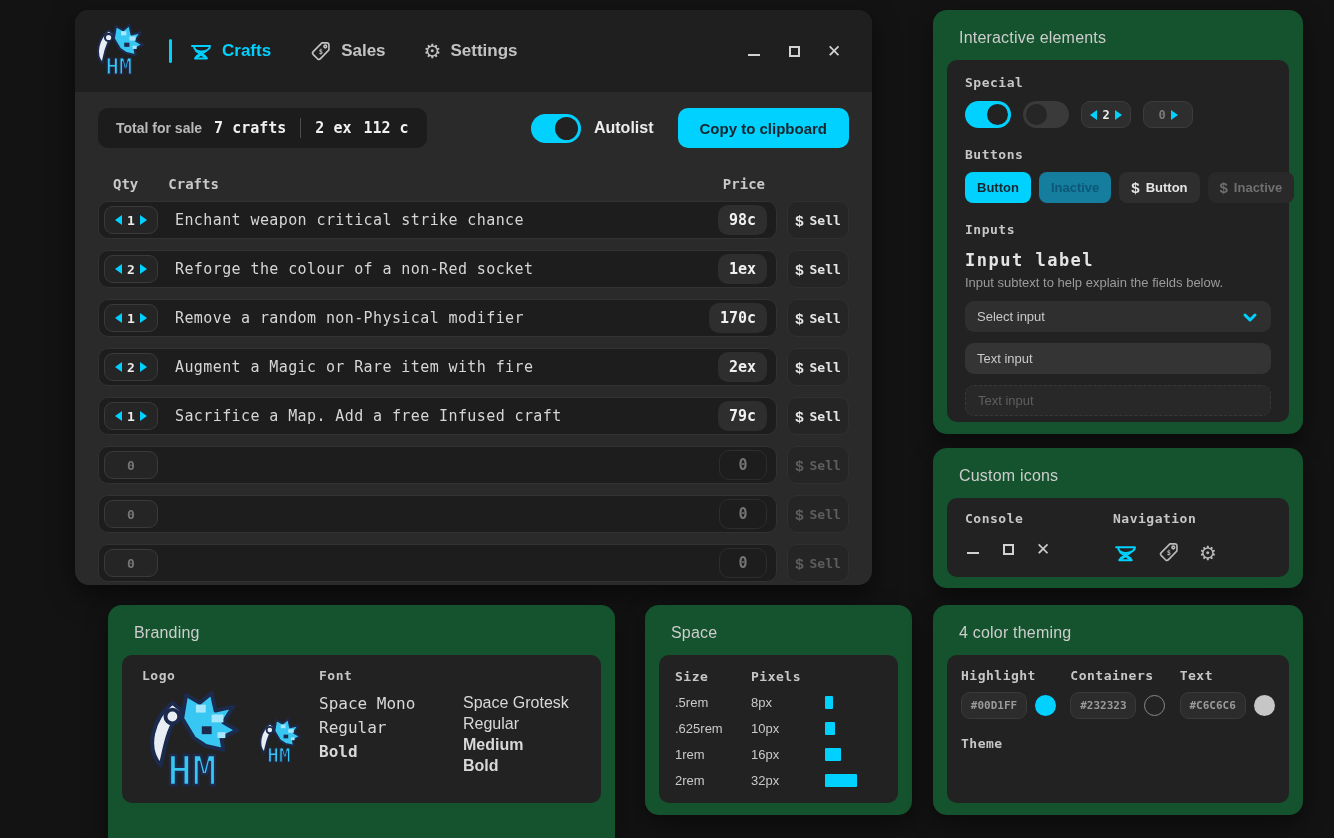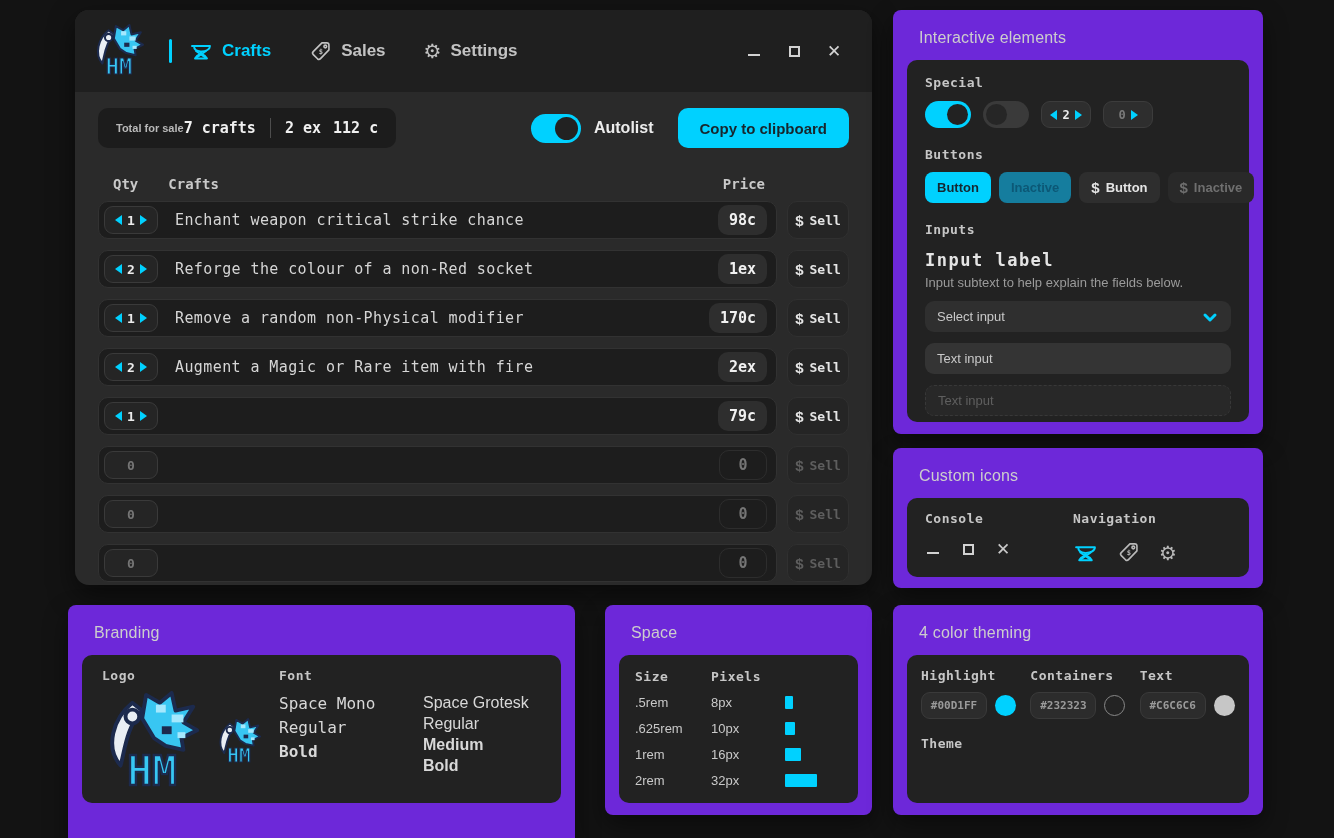--- a/index.html
+++ b/index.html
@@ -1,22 +1,22 @@
 <!DOCTYPE html>
 <html><head>
 <meta charset="utf-8">
 <style>
   * { margin:0; padding:0; box-sizing:border-box; }
   html,body { background:#131313; }
   .page { position:relative; width:1334px; height:838px; background:#131313; overflow:hidden;
           font-family:"Liberation Sans", sans-serif; }
 
   
-  .panel { position:absolute; background:#6d28d9; border-radius:8px;
-           box-shadow:0 10px 24px rgba(0,0,0,.45); overflow:hidden; }
+  .panel { position:absolute; background:#14532d; border-radius:14px;
+           box-shadow:0 10px 24px rgba(0,0,0,.45); overflow:hidden;margin-left:40px; }
   .panel-title { font-size:16px; font-weight:500; color:#cdcdcd; padding:19px 26px 13px; letter-spacing:.2px; }
   .panel-inner { margin:0 14px 14px; background:#222222; border-radius:10px; padding:15px 18px; }
   .mono-label { font-family:"DejaVu Sans Mono", monospace; font-weight:700; font-size:13px;
                 color:#c6c6c6; letter-spacing:.5px; }
 
   
   .window { position:absolute; left:75px; top:10px; width:797px; height:575px;
             background:#2a2a2a; border-radius:14px; box-shadow:0 10px 26px rgba(0,0,0,.5); overflow:hidden; }
   .titlebar { height:82px; background:#1f1f1f; display:flex; align-items:center; padding:0 30px 0 18px; }
   .app-logo { width:52px; height:58px; margin-right:24px; }
@@ -29,21 +29,21 @@
   .gear-glyph { font-size:20px; line-height:1; font-family:"DejaVu Sans", sans-serif; }
   .win-controls { margin-left:auto; display:flex; align-items:center; gap:24px; color:#d2d2d2; }
   .wc { display:flex; align-items:center; justify-content:center; width:16px; height:16px; }
   .min-bar { width:12px; height:2px; background:#d2d2d2; margin-top:8px; }
   .max-box { width:11px; height:11px; border:2px solid #d2d2d2; }
   .close-glyph { font-size:17px; line-height:1; }
 
   .content { padding:16px 23px 0; }
   .summary-row { display:flex; align-items:center; }
   .total-pill { background:#1c1c1c; border-radius:10px; height:40px; display:flex; align-items:center; padding:0 18px; }
-  .total-label { font-size:11px; font-weight:600; color:#b9b9b9; }
+  .total-label { font-size:14px; font-weight:600; color:#b9b9b9; margin-right:12px; }
   .total-strong { font-family:"DejaVu Sans Mono", monospace; font-weight:700; font-size:15px; color:#f0f0f0; }
   .v-div { width:1px; height:20px; background:#4d4d4d; margin:0 14px; }
   .gap12 { width:12px; }
   .autolist-wrap { margin-left:auto; display:flex; align-items:center; gap:13px; margin-right:24px; }
   .toggle { width:50px; height:29px; border-radius:15px; position:relative; cursor:pointer; flex:0 0 auto; }
   .toggle.on { background:#00d1ff; }
   .toggle.on .knob { position:absolute; right:3px; top:3px; width:23px; height:23px; border-radius:50%; background:#222; }
   .toggle.off { background:#3a3a3a; }
   .toggle.off .knob { position:absolute; left:3px; top:3px; width:23px; height:23px; border-radius:50%; background:#262626; }
   .autolist-label { font-size:16px; font-weight:700; color:#ececec; }
@@ -315,20 +315,21 @@
           </div>
         </div>
 
         <div class="row-line">
           <div class="row">
             <span class="qty-pill">
               <span class="arrow left"></span>
               <span class="qty-val">1</span>
               <span class="arrow right"></span>
             </span>
+            <span class="craft-name">Sacrifice a Map. Add a free Infused craft</span>
             <span class="price-pill">79c</span>
           </div>
           <div class="sell-btn">
             <span class="dollar">$</span>
             <span class="sell-label">Sell</span>
           </div>
         </div>
 
         <div class="row-line off">
           <div class="row">

